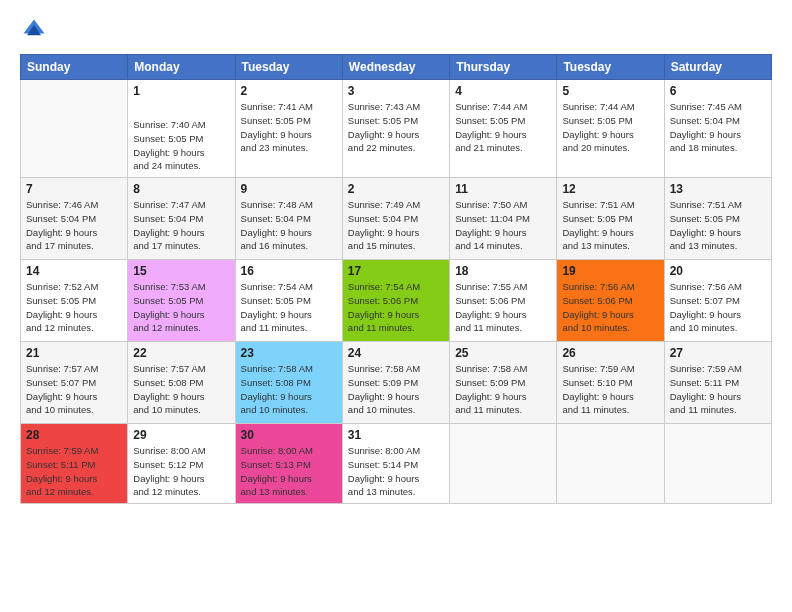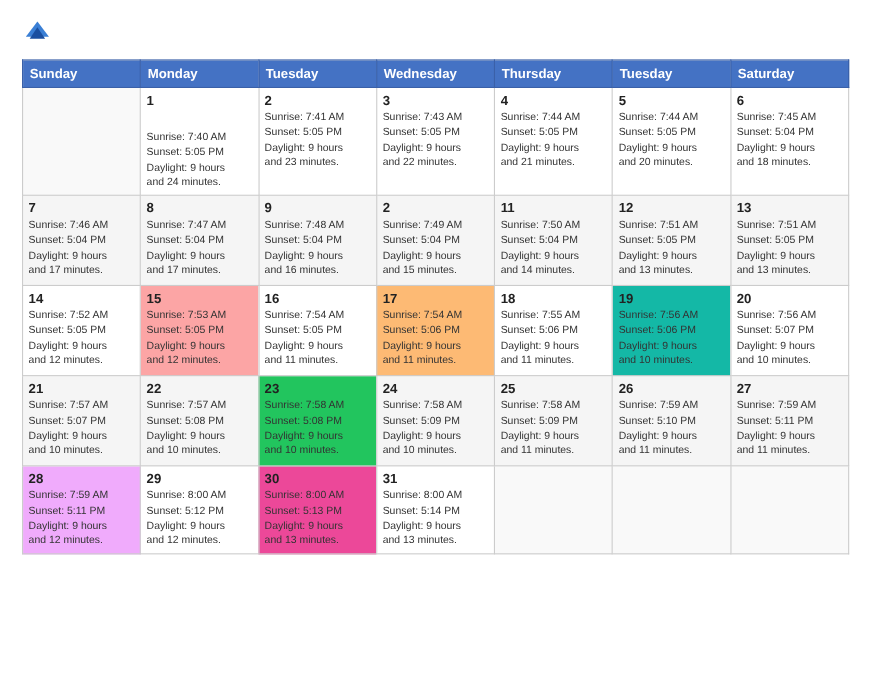--- a/index.html
+++ b/index.html
@@ -209,21 +209,21 @@
           <td style="background: rgb(245, 245, 245);">
             <span class="day-number">2</span>
             <div class="day-info" style="white-space: pre-line;">Sunrise: 7:49 AM
 Sunset: 5:04 PM
 Daylight: 9 hours
 and 15 minutes.</div>
           </td>
           <td style="background: rgb(245, 245, 245);">
             <span class="day-number">11</span>
             <div class="day-info" style="white-space: pre-line;">Sunrise: 7:50 AM
-Sunset: 5:04 PM
+Sunset: 11:04 PM
 Daylight: 9 hours
 and 14 minutes.</div>
           </td>
           <td style="background: rgb(245, 245, 245);">
             <span class="day-number">12</span>
             <div class="day-info" style="white-space: pre-line;">Sunrise: 7:51 AM
 Sunset: 5:05 PM
 Daylight: 9 hours
 and 13 minutes.</div>
           </td>
@@ -236,49 +236,49 @@
           </td>
         </tr>
         <tr>
           <td style="background: rgb(255, 255, 255);">
             <span class="day-number">14</span>
             <div class="day-info" style="white-space: pre-line;">Sunrise: 7:52 AM
 Sunset: 5:05 PM
 Daylight: 9 hours
 and 12 minutes.</div>
           </td>
-          <td style="background: #fca5a5;">
+          <td style="background: #f0abfc;">
             <span class="day-number">15</span>
             <div class="day-info" style="white-space: pre-line;">Sunrise: 7:53 AM
 Sunset: 5:05 PM
 Daylight: 9 hours
 and 12 minutes.</div>
           </td>
           <td style="background: rgb(255, 255, 255);">
             <span class="day-number">16</span>
             <div class="day-info" style="white-space: pre-line;">Sunrise: 7:54 AM
 Sunset: 5:05 PM
 Daylight: 9 hours
 and 11 minutes.</div>
           </td>
-          <td style="background: #fdba74;">
+          <td style="background: #84cc16;">
             <span class="day-number">17</span>
             <div class="day-info" style="white-space: pre-line;">Sunrise: 7:54 AM
 Sunset: 5:06 PM
 Daylight: 9 hours
 and 11 minutes.</div>
           </td>
           <td style="background: rgb(255, 255, 255);">
             <span class="day-number">18</span>
             <div class="day-info" style="white-space: pre-line;">Sunrise: 7:55 AM
 Sunset: 5:06 PM
 Daylight: 9 hours
 and 11 minutes.</div>
           </td>
-          <td style="background: #14b8a6;">
+          <td style="background: #f97316;">
             <span class="day-number">19</span>
             <div class="day-info" style="white-space: pre-line;">Sunrise: 7:56 AM
 Sunset: 5:06 PM
 Daylight: 9 hours
 and 10 minutes.</div>
           </td>
           <td style="background: rgb(255, 255, 255);">
             <span class="day-number">20</span>
             <div class="day-info" style="white-space: pre-line;">Sunrise: 7:56 AM
 Sunset: 5:07 PM
@@ -294,21 +294,21 @@
 Daylight: 9 hours
 and 10 minutes.</div>
           </td>
           <td style="background: rgb(245, 245, 245);">
             <span class="day-number">22</span>
             <div class="day-info" style="white-space: pre-line;">Sunrise: 7:57 AM
 Sunset: 5:08 PM
 Daylight: 9 hours
 and 10 minutes.</div>
           </td>
-          <td style="background: #22c55e;">
+          <td style="background: #7dd3fc;">
             <span class="day-number">23</span>
             <div class="day-info" style="white-space: pre-line;">Sunrise: 7:58 AM
 Sunset: 5:08 PM
 Daylight: 9 hours
 and 10 minutes.</div>
           </td>
           <td style="background: rgb(245, 245, 245);">
             <span class="day-number">24</span>
             <div class="day-info" style="white-space: pre-line;">Sunrise: 7:58 AM
 Sunset: 5:09 PM
@@ -331,21 +331,21 @@
           </td>
           <td style="background: rgb(245, 245, 245);">
             <span class="day-number">27</span>
             <div class="day-info" style="white-space: pre-line;">Sunrise: 7:59 AM
 Sunset: 5:11 PM
 Daylight: 9 hours
 and 11 minutes.</div>
           </td>
         </tr>
         <tr class="last-row">
-          <td style="background: #f0abfc;">
+          <td style="background: #ef4444;">
             <span class="day-number">28</span>
             <div class="day-info" style="white-space: pre-line;">Sunrise: 7:59 AM
 Sunset: 5:11 PM
 Daylight: 9 hours
 and 12 minutes.</div>
           </td>
           <td style="background: rgb(255, 255, 255);">
             <span class="day-number">29</span>
             <div class="day-info" style="white-space: pre-line;">Sunrise: 8:00 AM
 Sunset: 5:12 PM

